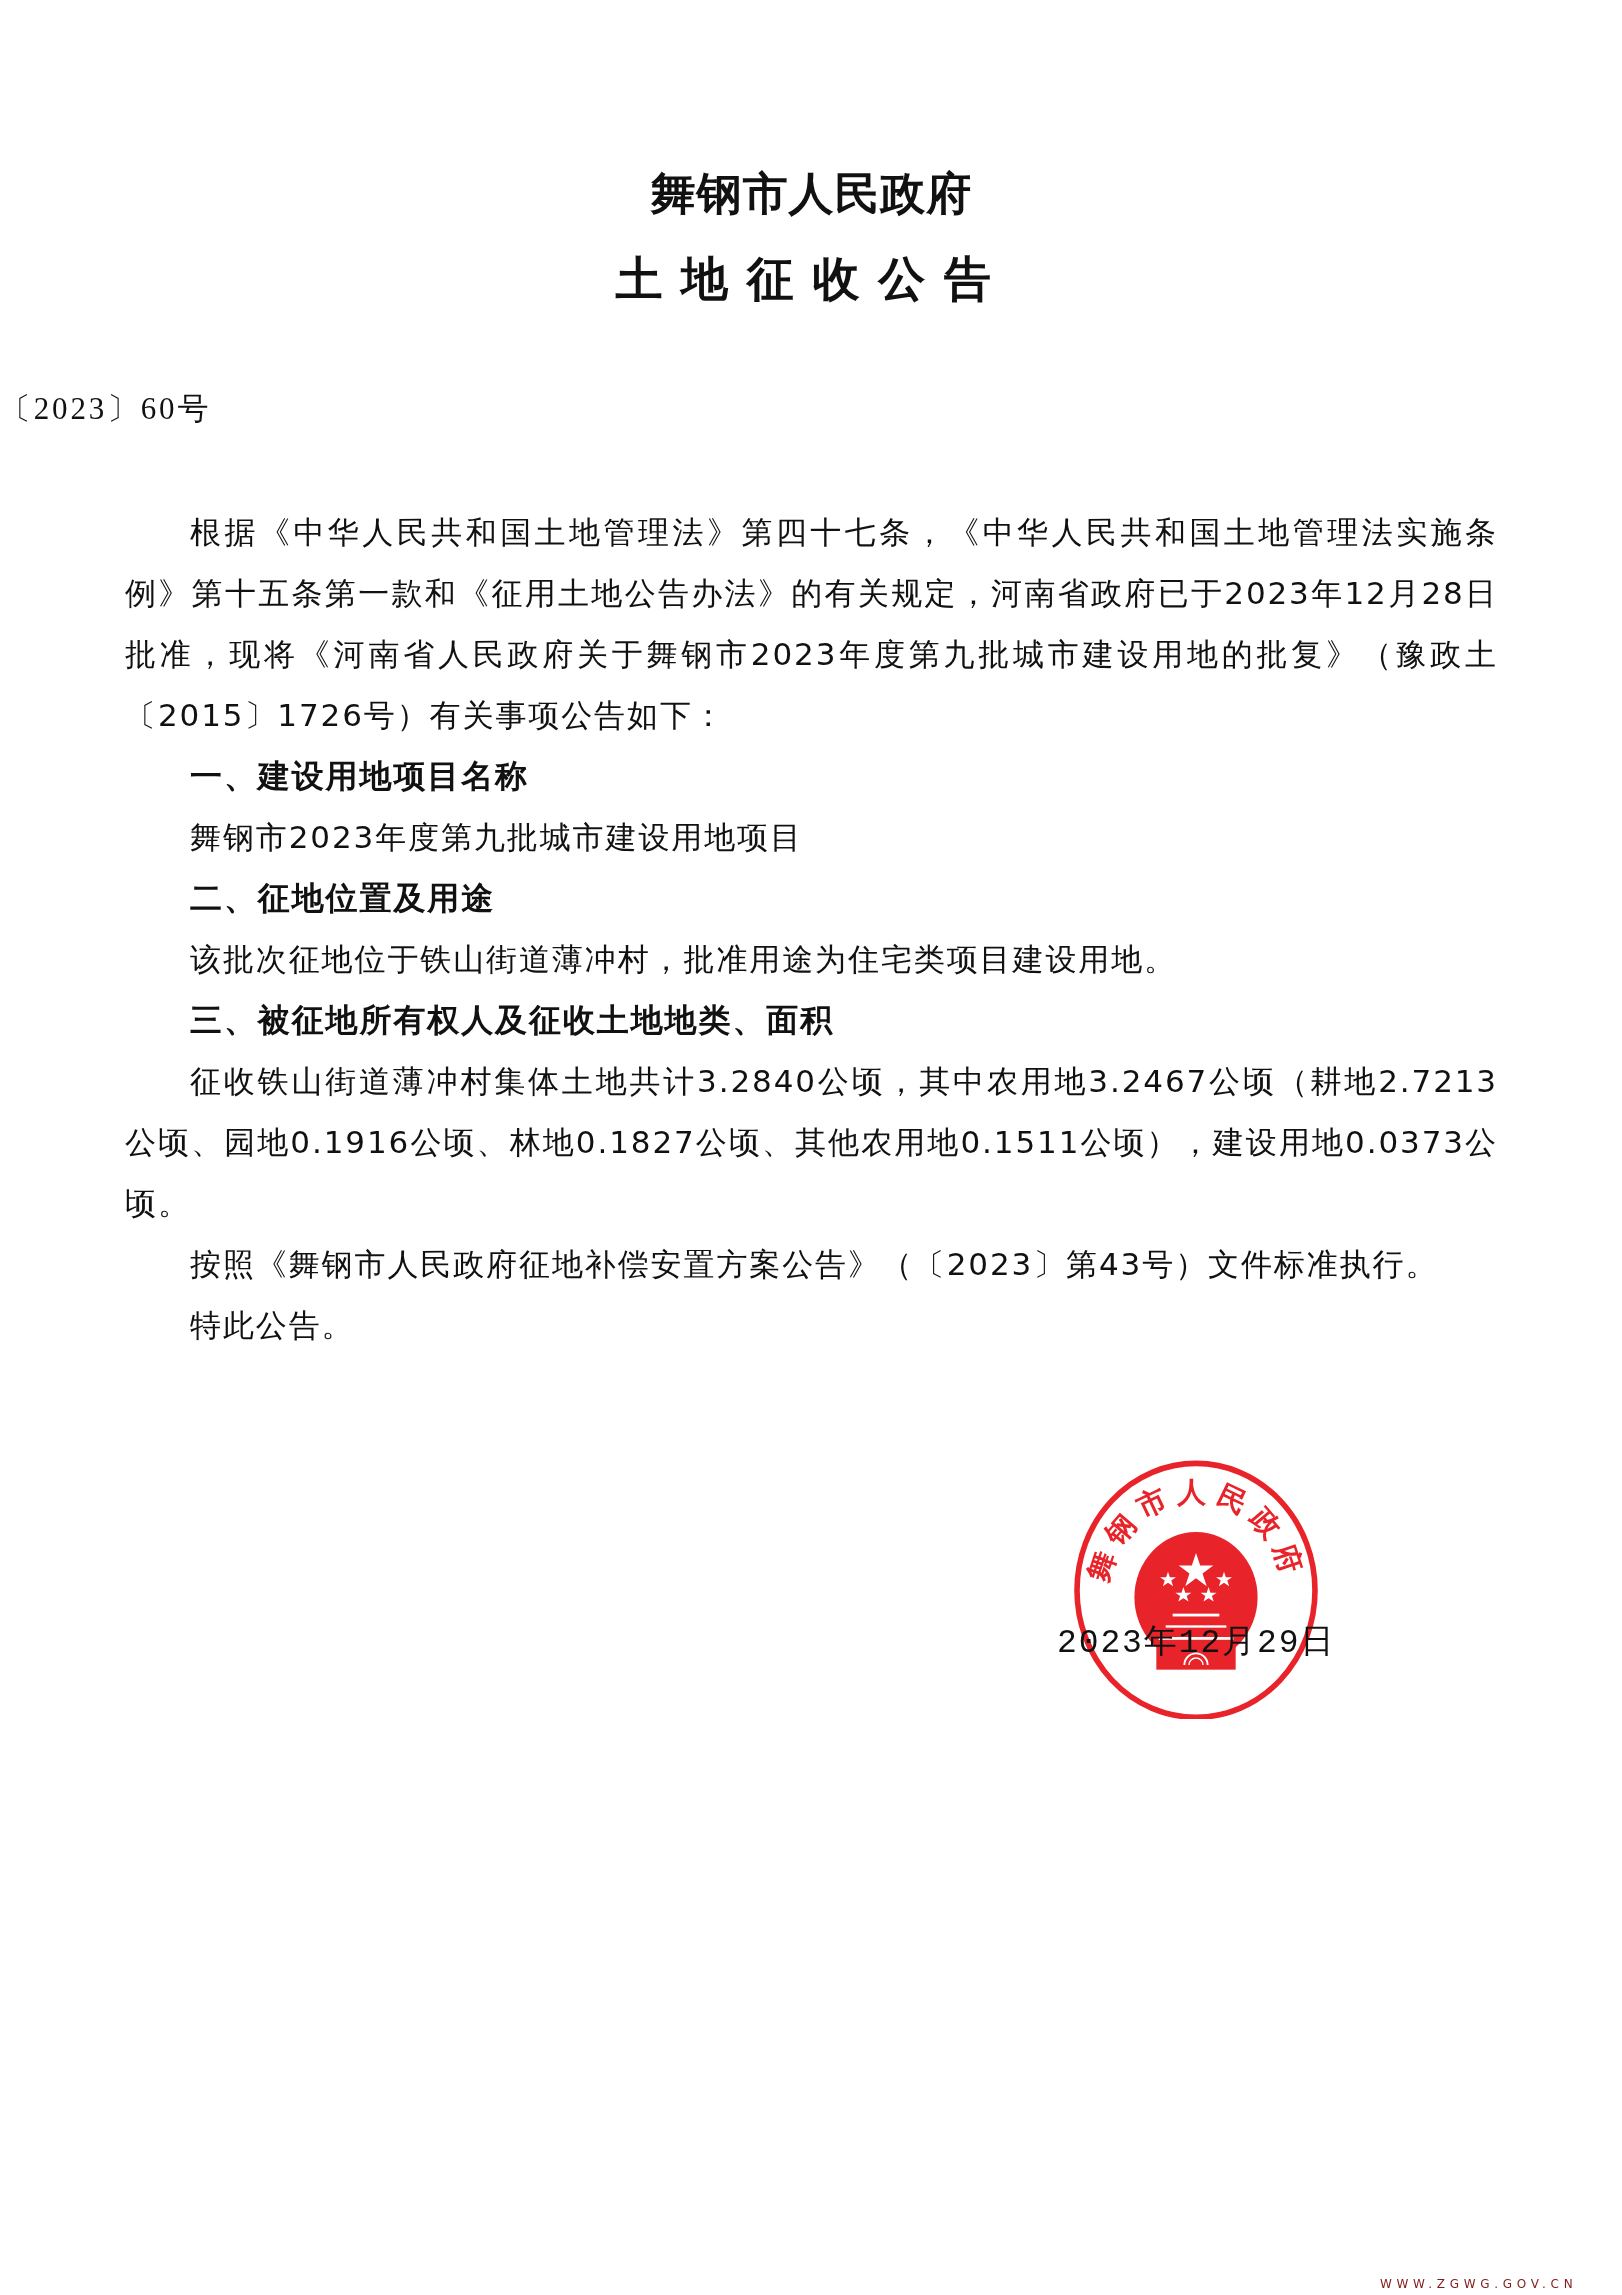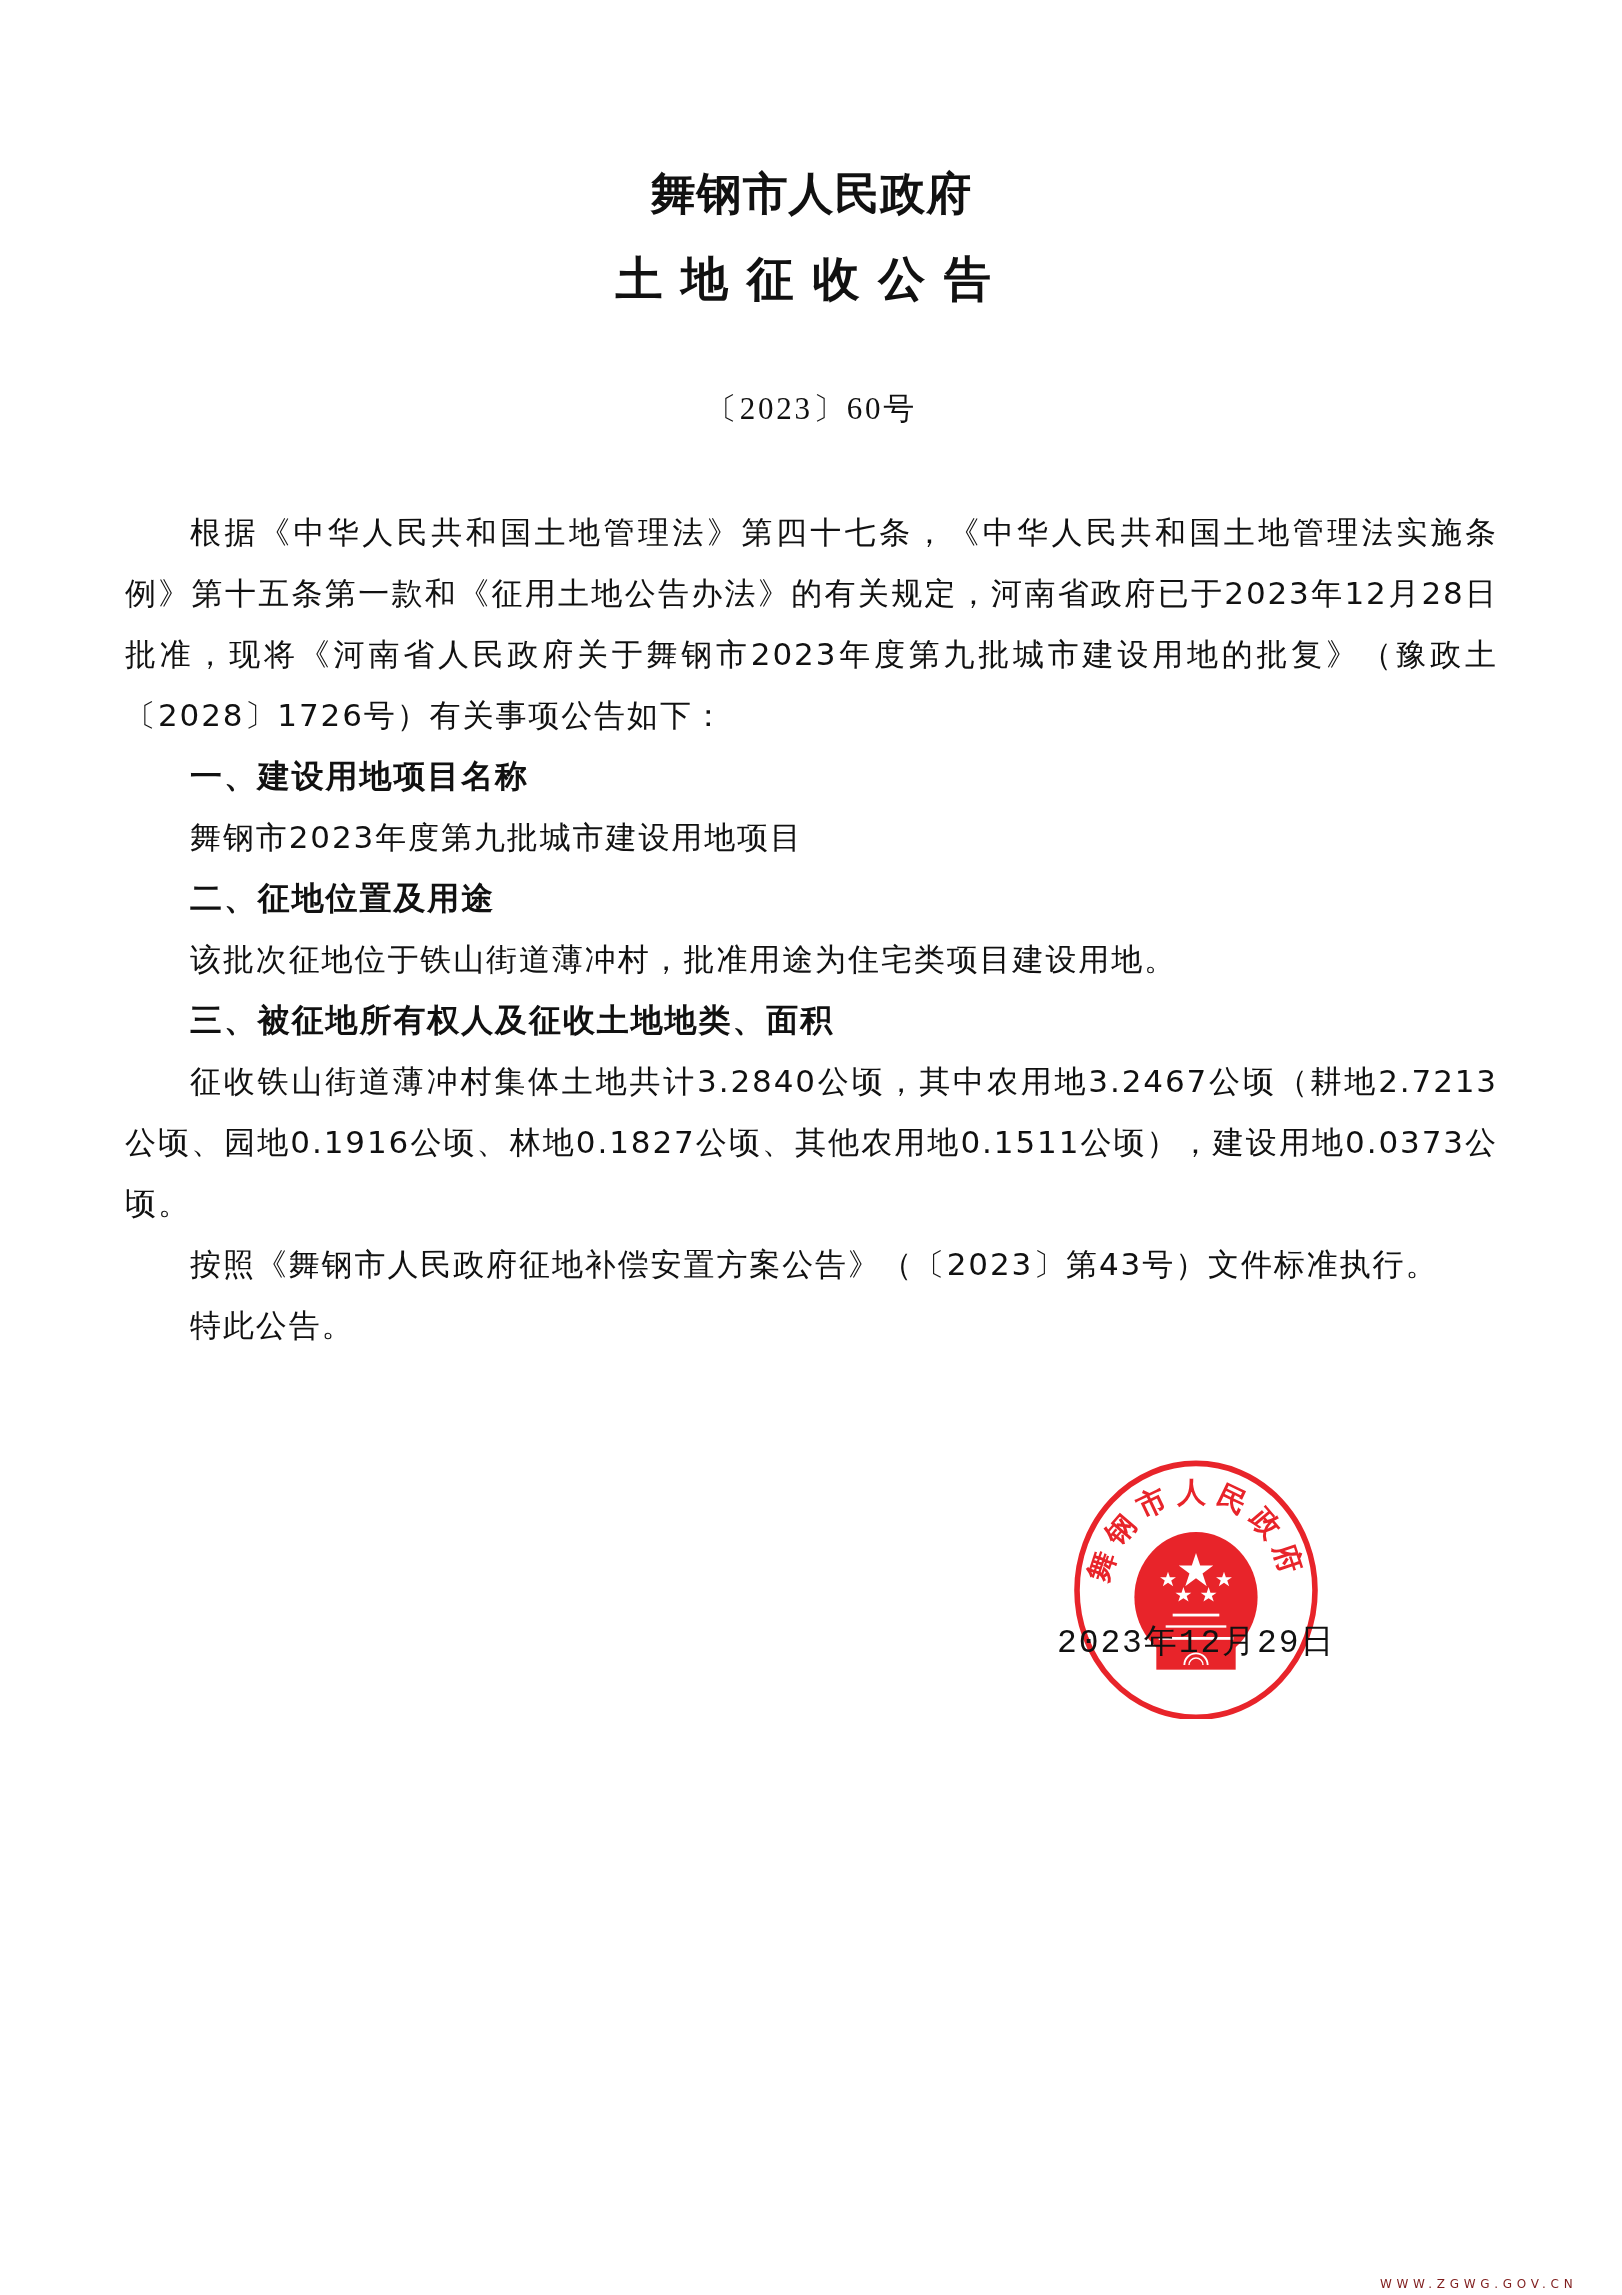--- a/index.html
+++ b/index.html
@@ -43,21 +43,20 @@
       font-size: 47px;
       letter-spacing: 18.7px;
       line-height: 61px;
       padding-left: 2px;
       box-sizing: border-box;
     }
     .doc-number {
       position: absolute;
       left: 0; width: 1623px;
       top: 388px;
-      text-align: center;
       font-family: "Liberation Serif", "DejaVu Serif", serif;
       font-size: 31px;
       line-height: 42px;
       letter-spacing: 2.8px;
     }
     .body-text {
       position: absolute;
       left: 125px;
       width: 1373px;
       font-family: "DejaVu Sans", "Liberation Sans", sans-serif;
@@ -112,21 +111,21 @@
 </head>
 <body>
 
 <div class="page">
 
   <div class="title-1">舞钢市人民政府</div>
   <div class="title-2">土地征收公告</div>
   <div class="doc-number">〔2023〕60号</div>
 
   <div class="body-text" style="top:502px;">
-    <p class="para">根据《中华人民共和国土地管理法》第四十七条，《中华人民共和国土地管理法实施条例》第十五条第一款和《征用土地公告办法》的有关规定，河南省政府已于2023年12月28日批准，现将《河南省人民政府关于舞钢市2023年度第九批城市建设用地的批复》（豫政土〔2028〕1726号）有关事项公告如下：</p>
+    <p class="para">根据《中华人民共和国土地管理法》第四十七条，《中华人民共和国土地管理法实施条例》第十五条第一款和《征用土地公告办法》的有关规定，河南省政府已于2023年12月28日批准，现将《河南省人民政府关于舞钢市2023年度第九批城市建设用地的批复》（豫政土〔2015〕1726号）有关事项公告如下：</p>
 
     <p class="heading">一、建设用地项目名称</p>
     <p class="plain">舞钢市2023年度第九批城市建设用地项目</p>
 
     <p class="heading">二、征地位置及用途</p>
     <p class="plain">该批次征地位于铁山街道薄冲村，批准用途为住宅类项目建设用地。</p>
 
     <p class="heading">三、被征地所有权人及征收土地地类、面积</p>
     <p class="plain">征收铁山街道薄冲村集体土地共计3.2840公顷，其中农用地3.2467公顷（耕地2.7213公顷、园地0.1916公顷、林地0.1827公顷、其他农用地0.1511公顷），建设用地0.0373公顷。</p>
 

